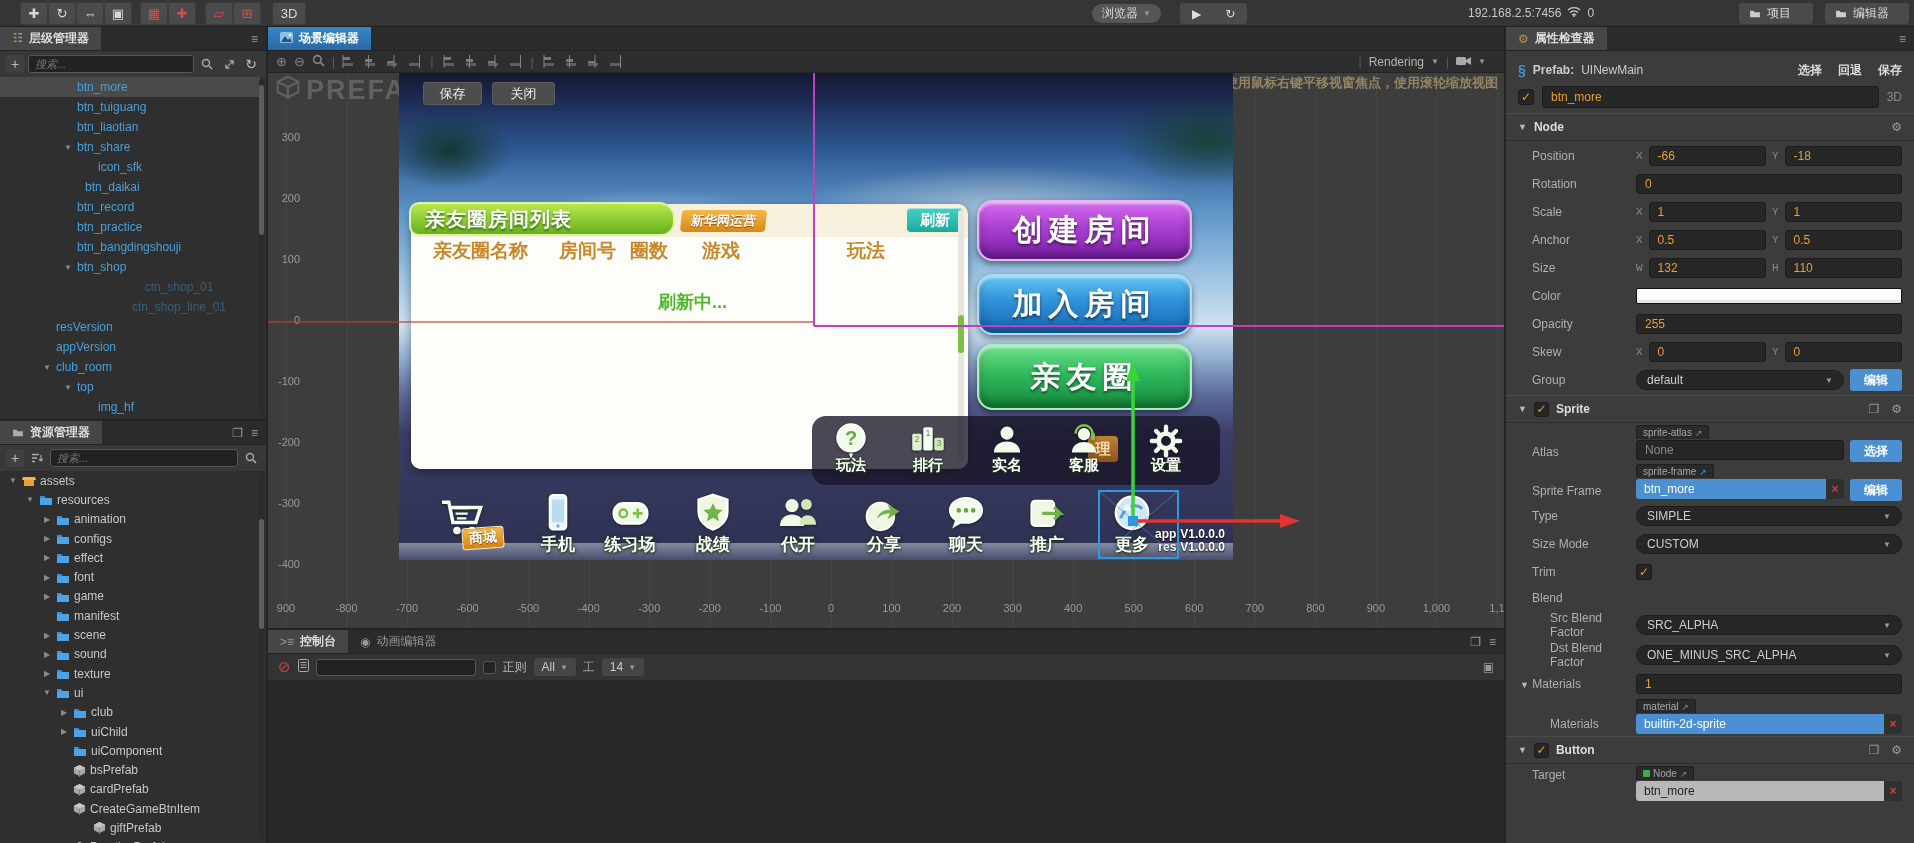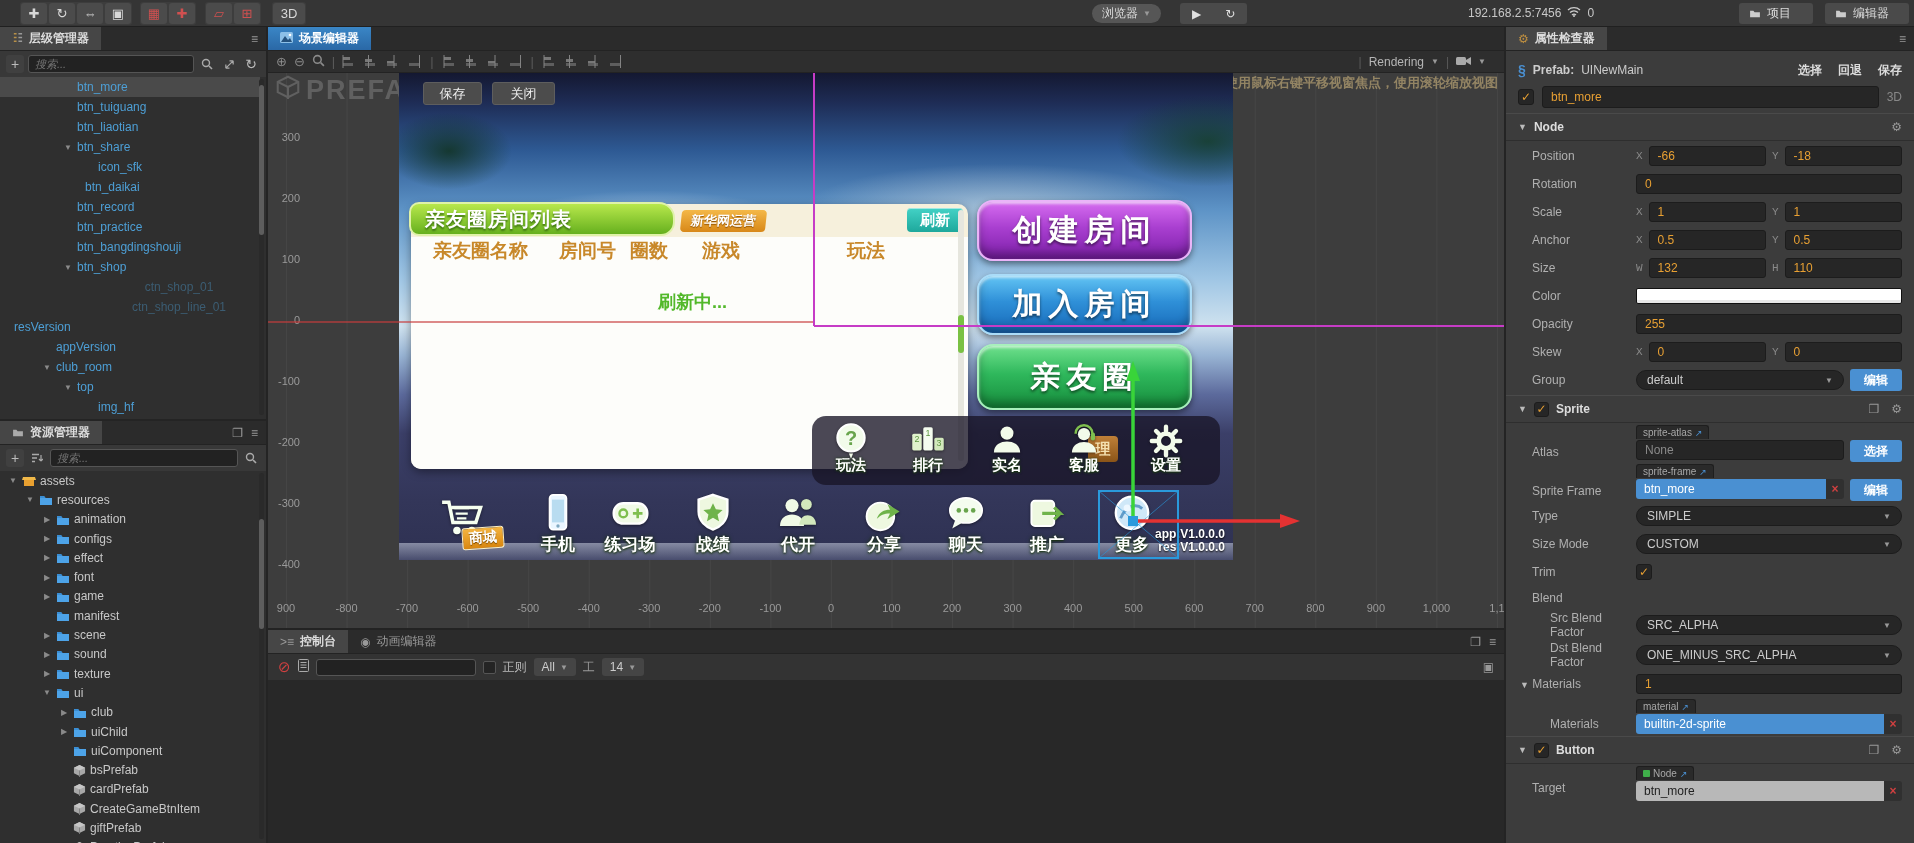--- a/index.html
+++ b/index.html
@@ -272,21 +272,21 @@
           <span class="hlabel">btn_shop</span>
         </div>
         <div class="hrow dim" style="padding-left: 84px;">
           <span class="tarrow"></span>
           <span class="hlabel">ctn_shop_01</span>
         </div>
         <div class="hrow dim" style="padding-left: 84px;">
           <span class="tarrow"></span>
           <span class="hlabel">ctn_shop_line_01</span>
         </div>
-        <div class="hrow" style="">
+        <div class="hrow" style="padding-left: 42px;">
           <span class="tarrow"></span>
           <span class="hlabel">resVersion</span>
         </div>
         <div class="hrow" style="padding-left: 42px;">
           <span class="tarrow"></span>
           <span class="hlabel">appVersion</span>
         </div>
         <div class="hrow" style="padding-left: 42px;">
           <span class="tarrow">▼</span>
           <span class="hlabel">club_room</span>
@@ -511,21 +511,21 @@
           <span class="tarrow"></span>
           <span class="aicon">
             <svg width="13" height="13" viewBox="0 0 14 14">
               <path d="M7 1l6 3v6l-6 3-6-3V4z" fill="#a8a8a8"></path>
               <path d="M7 1l6 3-6 3-6-3z" fill="#c6c6c6"></path>
               <path d="M7 7v7" stroke="#808080"></path>
             </svg>
           </span>
           <span class="alabel">CreateGameBtnItem</span>
         </div>
-        <div class="arow" style="padding-left: 59px;">
+        <div class="arow" style="padding-left: 79px;">
           <span class="tarrow"></span>
           <span class="aicon">
             <svg width="13" height="13" viewBox="0 0 14 14">
               <path d="M7 1l6 3v6l-6 3-6-3V4z" fill="#a8a8a8"></path>
               <path d="M7 1l6 3-6 3-6-3z" fill="#c6c6c6"></path>
               <path d="M7 7v7" stroke="#808080"></path>
             </svg>
           </span>
           <span class="alabel">giftPrefab</span>
         </div>
@@ -1166,21 +1166,21 @@
         <span class="caret">▼</span>
         <span class="cbox" style="width:15px;height:15px">✓</span>
         <span>Button</span>
         <span class="secic">
           <span>❐</span>
           <span class="gear">⚙</span>
         </span>
       </div>
 
       <div class="irow" style="align-items:flex-end">
-        <span class="ilabel" style="margin-bottom:6px">Target</span>
+        <span class="ilabel" style="margin-bottom:19px">Target</span>
         <span class="fieldcol">
           <span class="tagrow">
               <span class="tagpill">
                 <span class="nsq"></span>
                 <span>Node</span>
                 <span class="ext">↗</span>
               </span>
             </span>
           <span style="display:flex;flex:1">
             <span class="hifield gray">btn_more</span>

